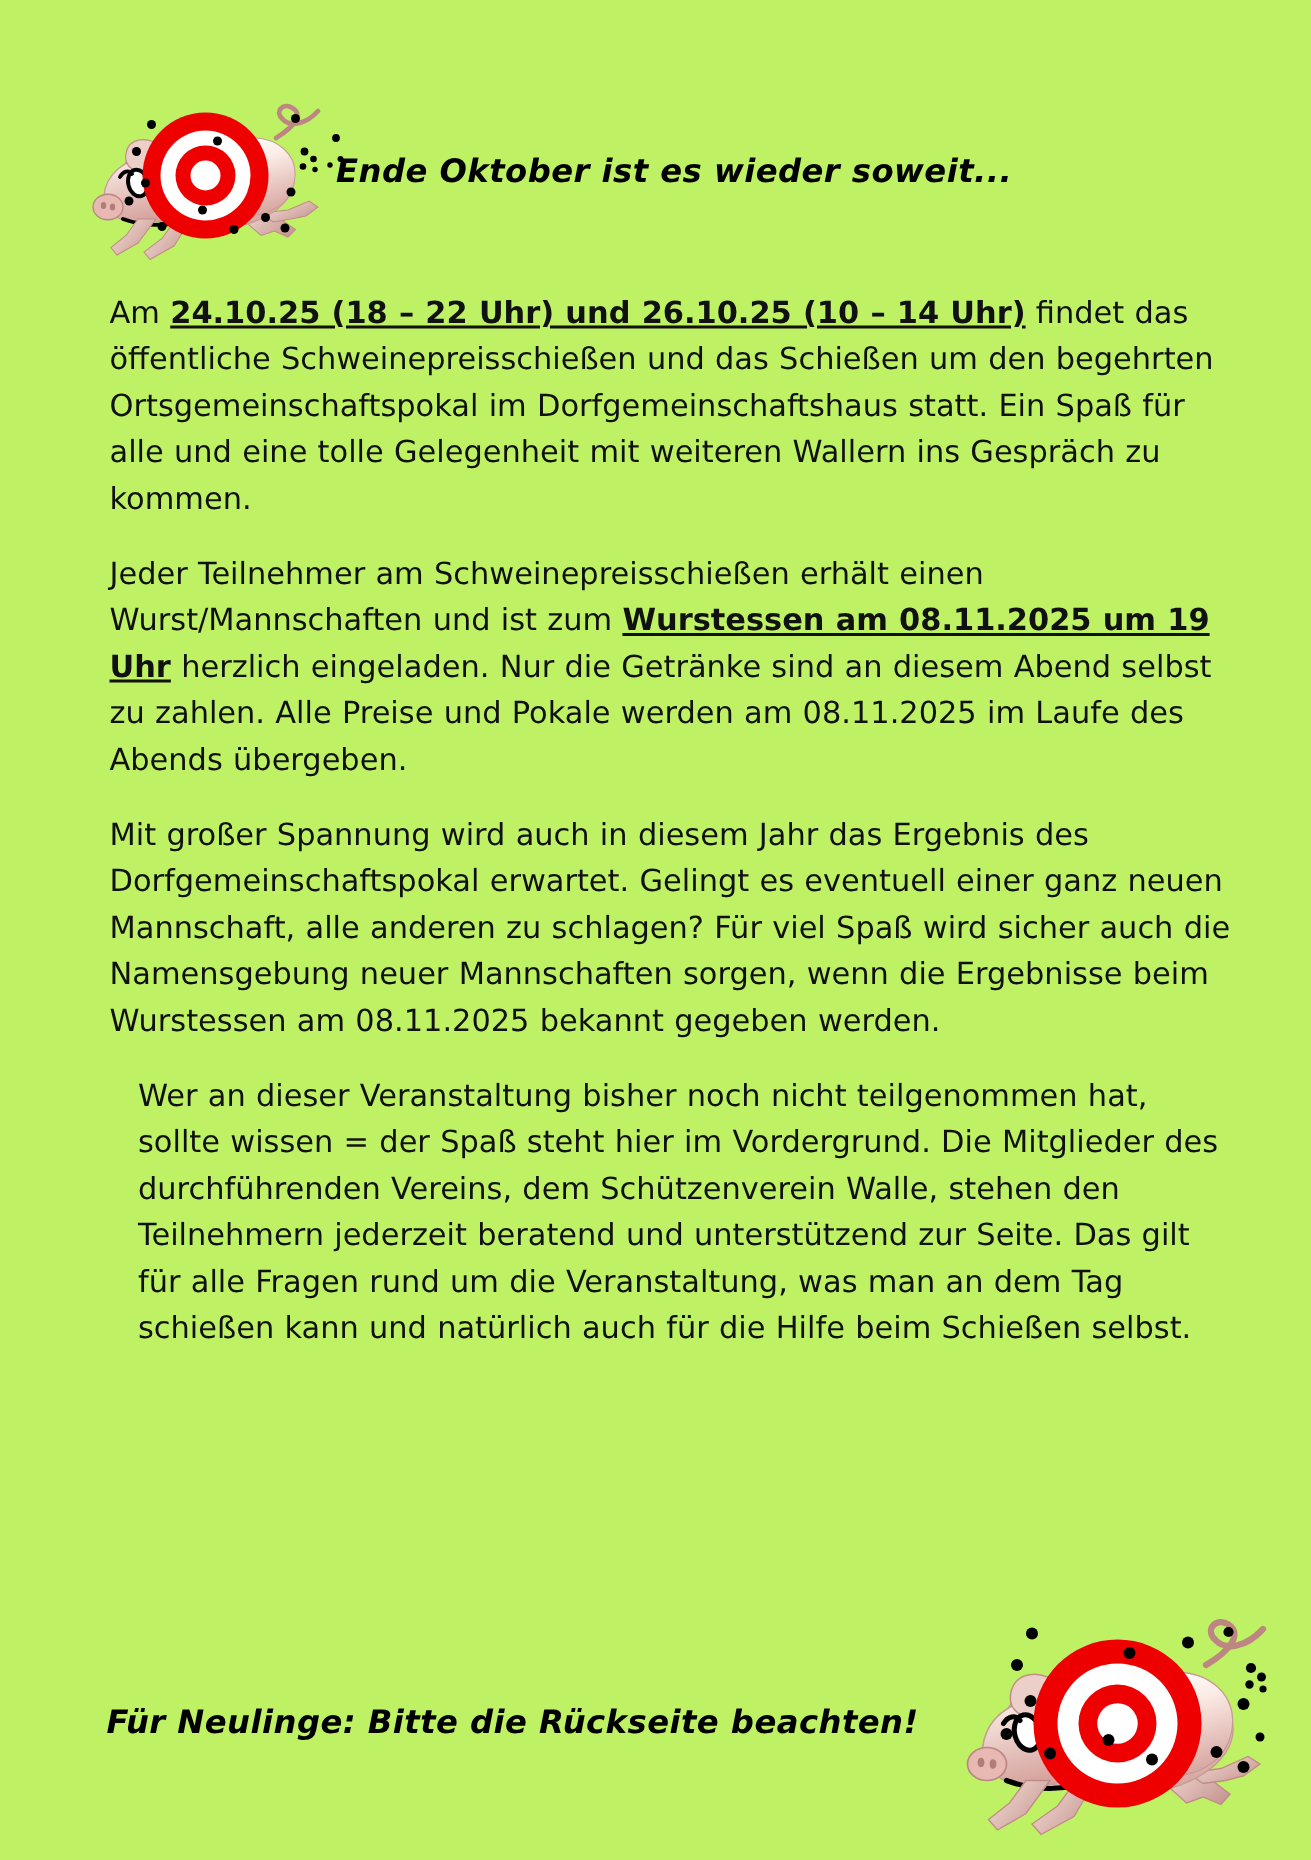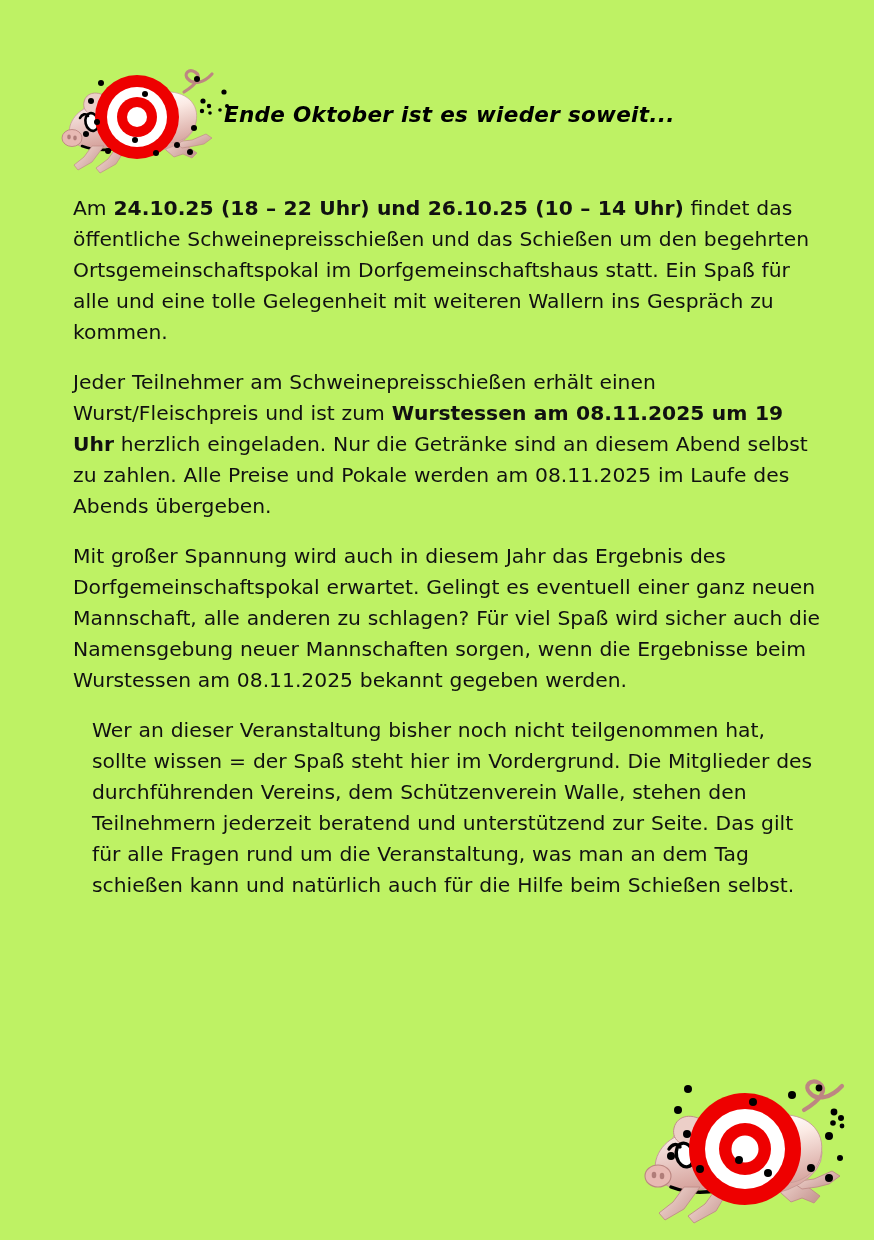--- a/index.html
+++ b/index.html
@@ -62,20 +62,21 @@
     font-size: 20.3px;
     line-height: 31px;
     color: #111111;
     margin: 0 0 19px 0;
     text-align: left;
     word-spacing: 0.4px;
   }
   .para:last-child { margin-bottom: 0; margin-left: 19px; }
   .para b {
     font-weight: bold;
+    text-decoration: underline;
     text-underline-offset: 2px;
     text-decoration-thickness: 2px;
   }
 
   
   .footer-band {
     position: absolute;
     left: 0;
     top: 1068px;
     width: 874px;
@@ -181,27 +182,28 @@
           <circle cx="186" cy="52" r="1.8"></circle>
         </g>
       </svg>
     </div>
 
     <div class="header-title">Ende Oktober ist es wieder soweit...</div>
   </div>
 
   <div class="body-col">
     <p class="para"><span>Am </span><b>24.10.25 (18 – 22 Uhr) und 26.10.25 (10 – 14 Uhr)</b><span> findet das öffentliche Schweinepreisschießen und das Schießen um den begehrten Ortsgemeinschaftspokal im Dorfgemeinschaftshaus statt. Ein Spaß für alle und eine tolle Gelegenheit mit weiteren Wallern ins Gespräch zu kommen.</span></p>
-    <p class="para"><span>Jeder Teilnehmer am Schweinepreisschießen erhält einen Wurst/Fleischpreis und ist zum </span><b>Wurstessen am 08.11.2025 um 19 Uhr</b><span> herzlich eingeladen. Nur die Getränke sind an diesem Abend selbst zu zahlen. Alle Preise und Pokale werden am 08.11.2025 im Laufe des Abends übergeben.</span></p>
+    <p class="para"><span>Jeder Teilnehmer am Schweinepreisschießen erhält einen Wurst/Mannschaften und ist zum </span><b>Wurstessen am 08.11.2025 um 19 Uhr</b><span> herzlich eingeladen. Nur die Getränke sind an diesem Abend selbst zu zahlen. Alle Preise und Pokale werden am 08.11.2025 im Laufe des Abends übergeben.</span></p>
     <p class="para"><span>Mit großer Spannung wird auch in diesem Jahr das Ergebnis des Dorfgemeinschaftspokal erwartet. Gelingt es eventuell einer ganz neuen Mannschaft, alle anderen zu schlagen? Für viel Spaß wird sicher auch die Namensgebung neuer Mannschaften sorgen, wenn die Ergebnisse beim Wurstessen am 08.11.2025 bekannt gegeben werden.</span></p>
     <p class="para"><span>Wer an dieser Veranstaltung bisher noch nicht teilgenommen hat, sollte wissen = der Spaß steht hier im Vordergrund. Die Mitglieder des durchführenden Vereins, dem Schützenverein Walle, stehen den Teilnehmern jederzeit beratend und unterstützend zur Seite. Das gilt für alle Fragen rund um die Veranstaltung, was man an dem Tag schießen kann und natürlich auch für die Hilfe beim Schießen selbst.</span></p>
   </div>
 
   <div class="footer-band">
 
+    <div class="footer-title">Für Neulinge: Bitte die Rückseite beachten!</div>
 
     <div class="pig-bottom">
       <svg viewBox="0 0 266 170" width="266" height="170" aria-hidden="true">
         <defs>
           <linearGradient id="pgBodyB" x1="0" y1="0" x2="0.2" y2="1">
             <stop offset="0" stop-color="#ffffff"></stop>
             <stop offset="0.35" stop-color="#fbeae4"></stop>
             <stop offset="1" stop-color="#d9a9a3"></stop>
           </linearGradient>
           <linearGradient id="pgHeadB" x1="0" y1="0" x2="0.3" y2="1">

